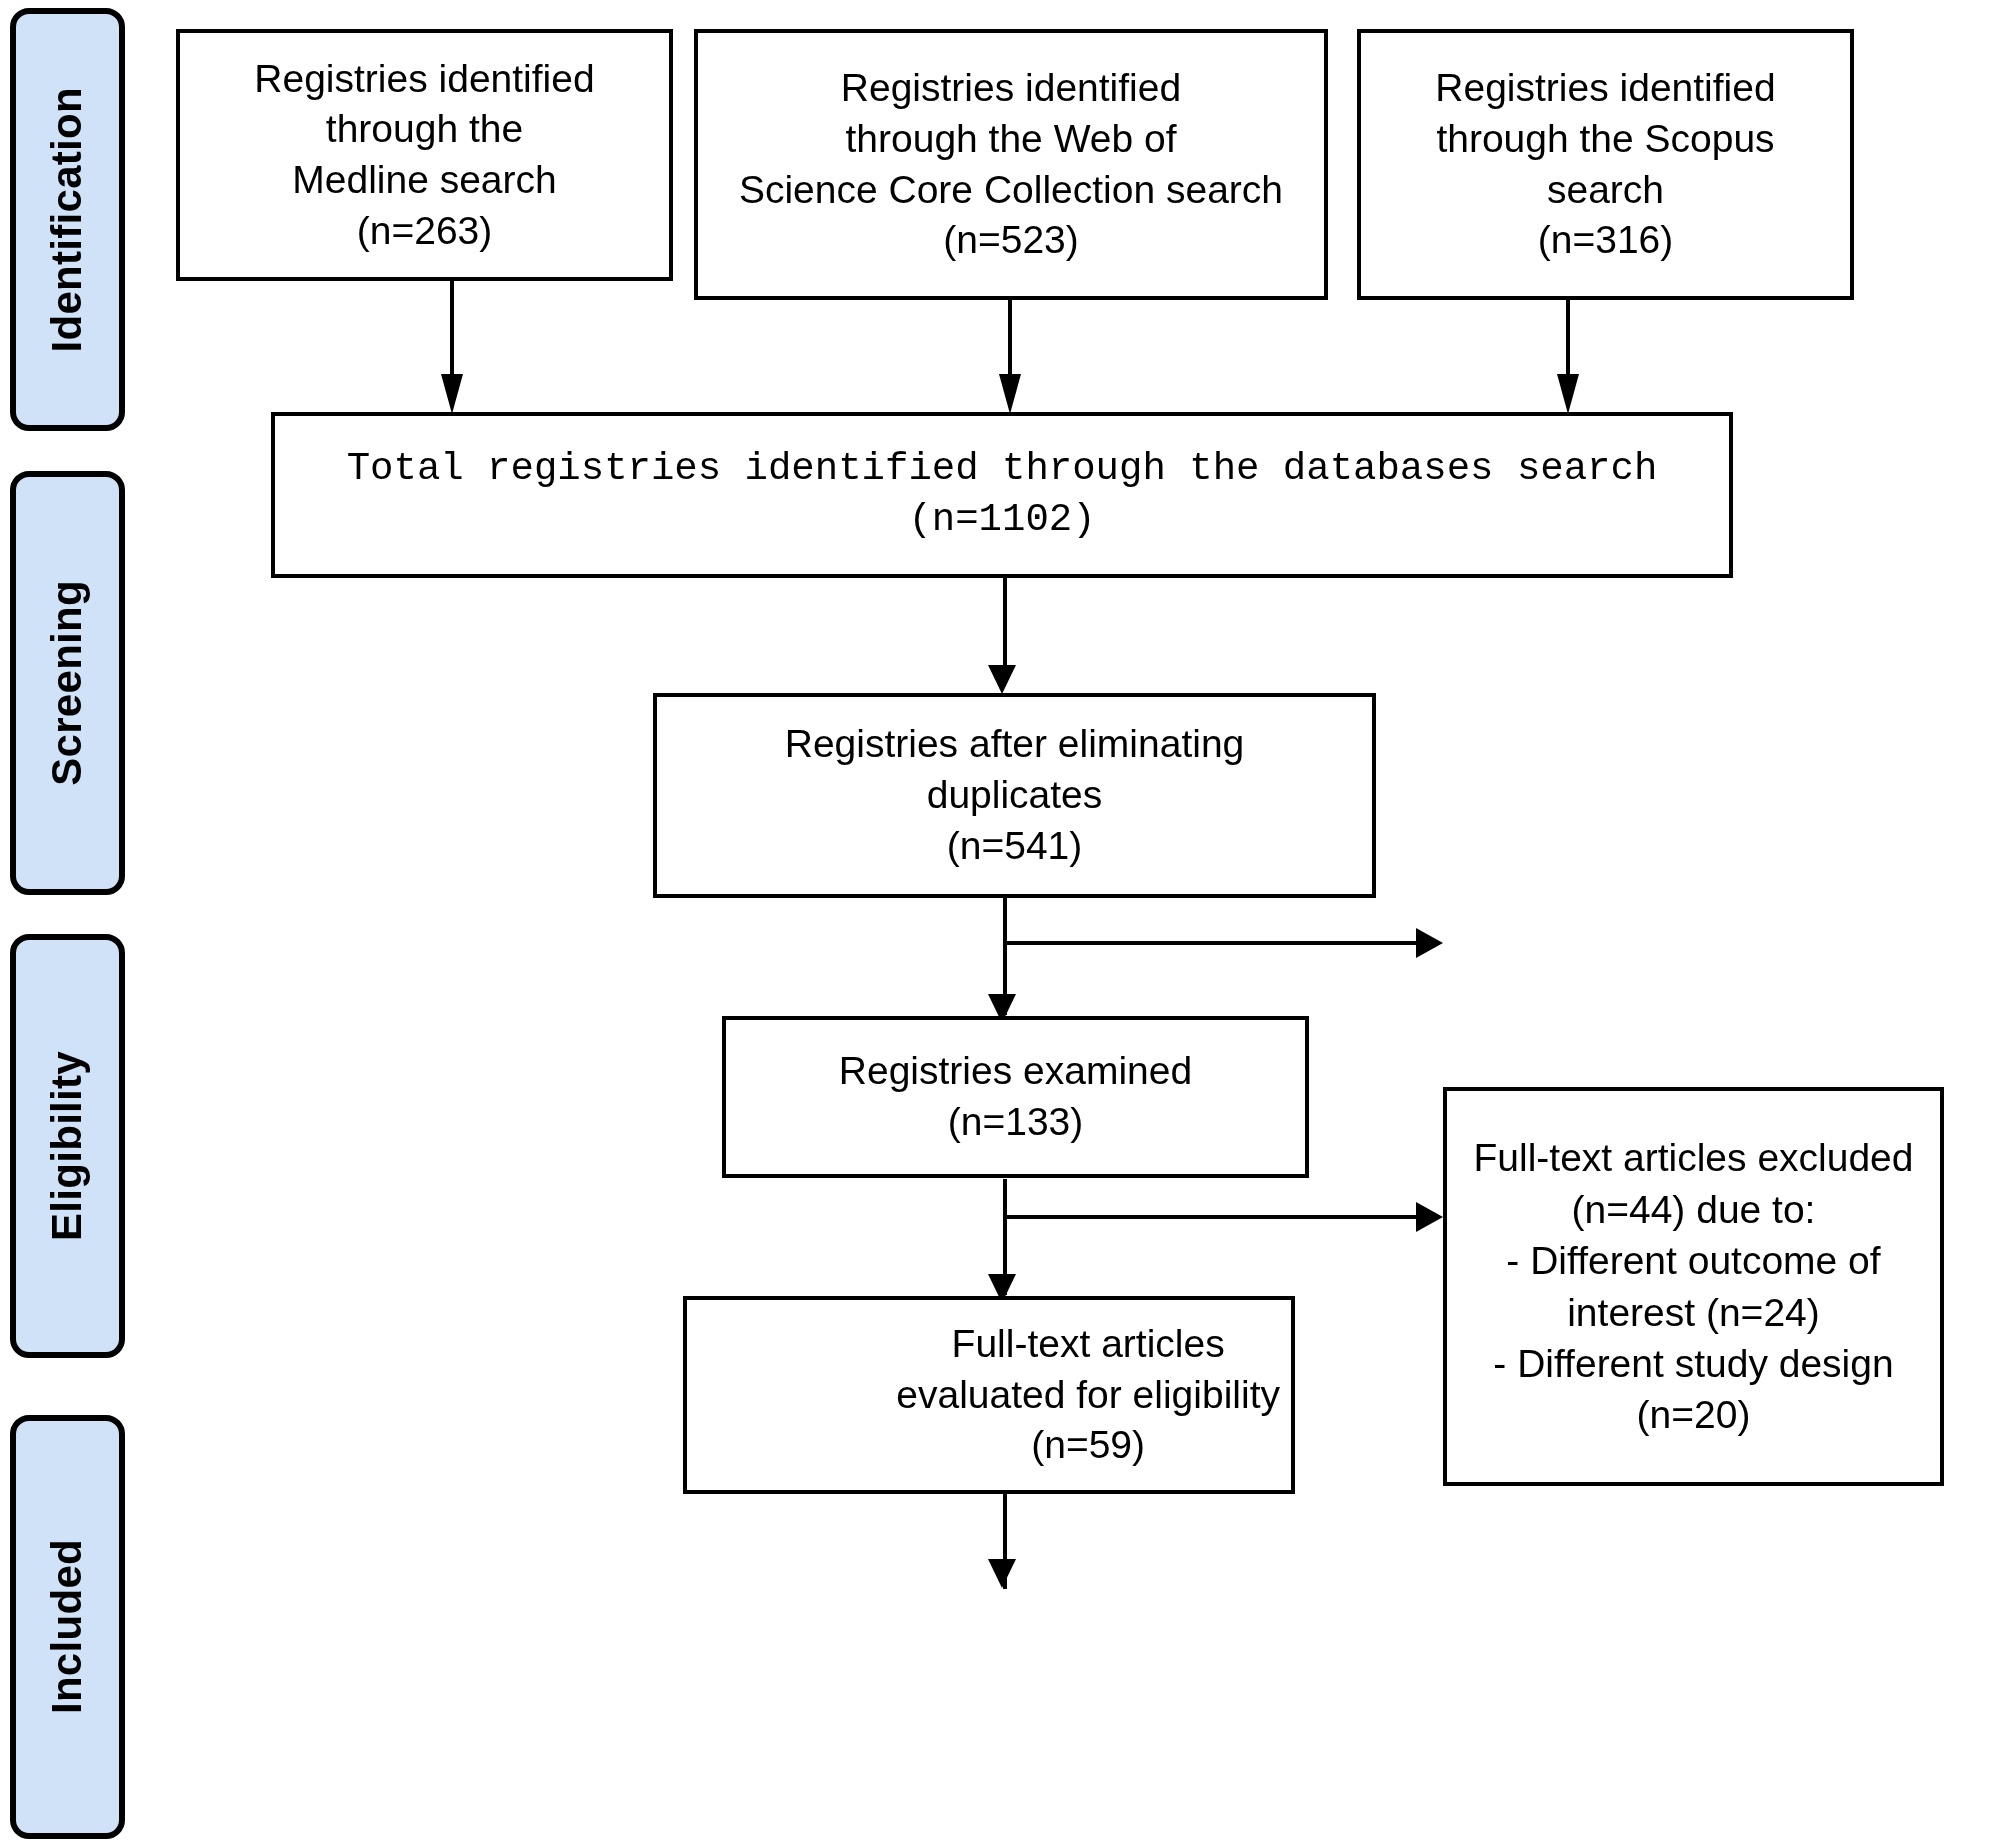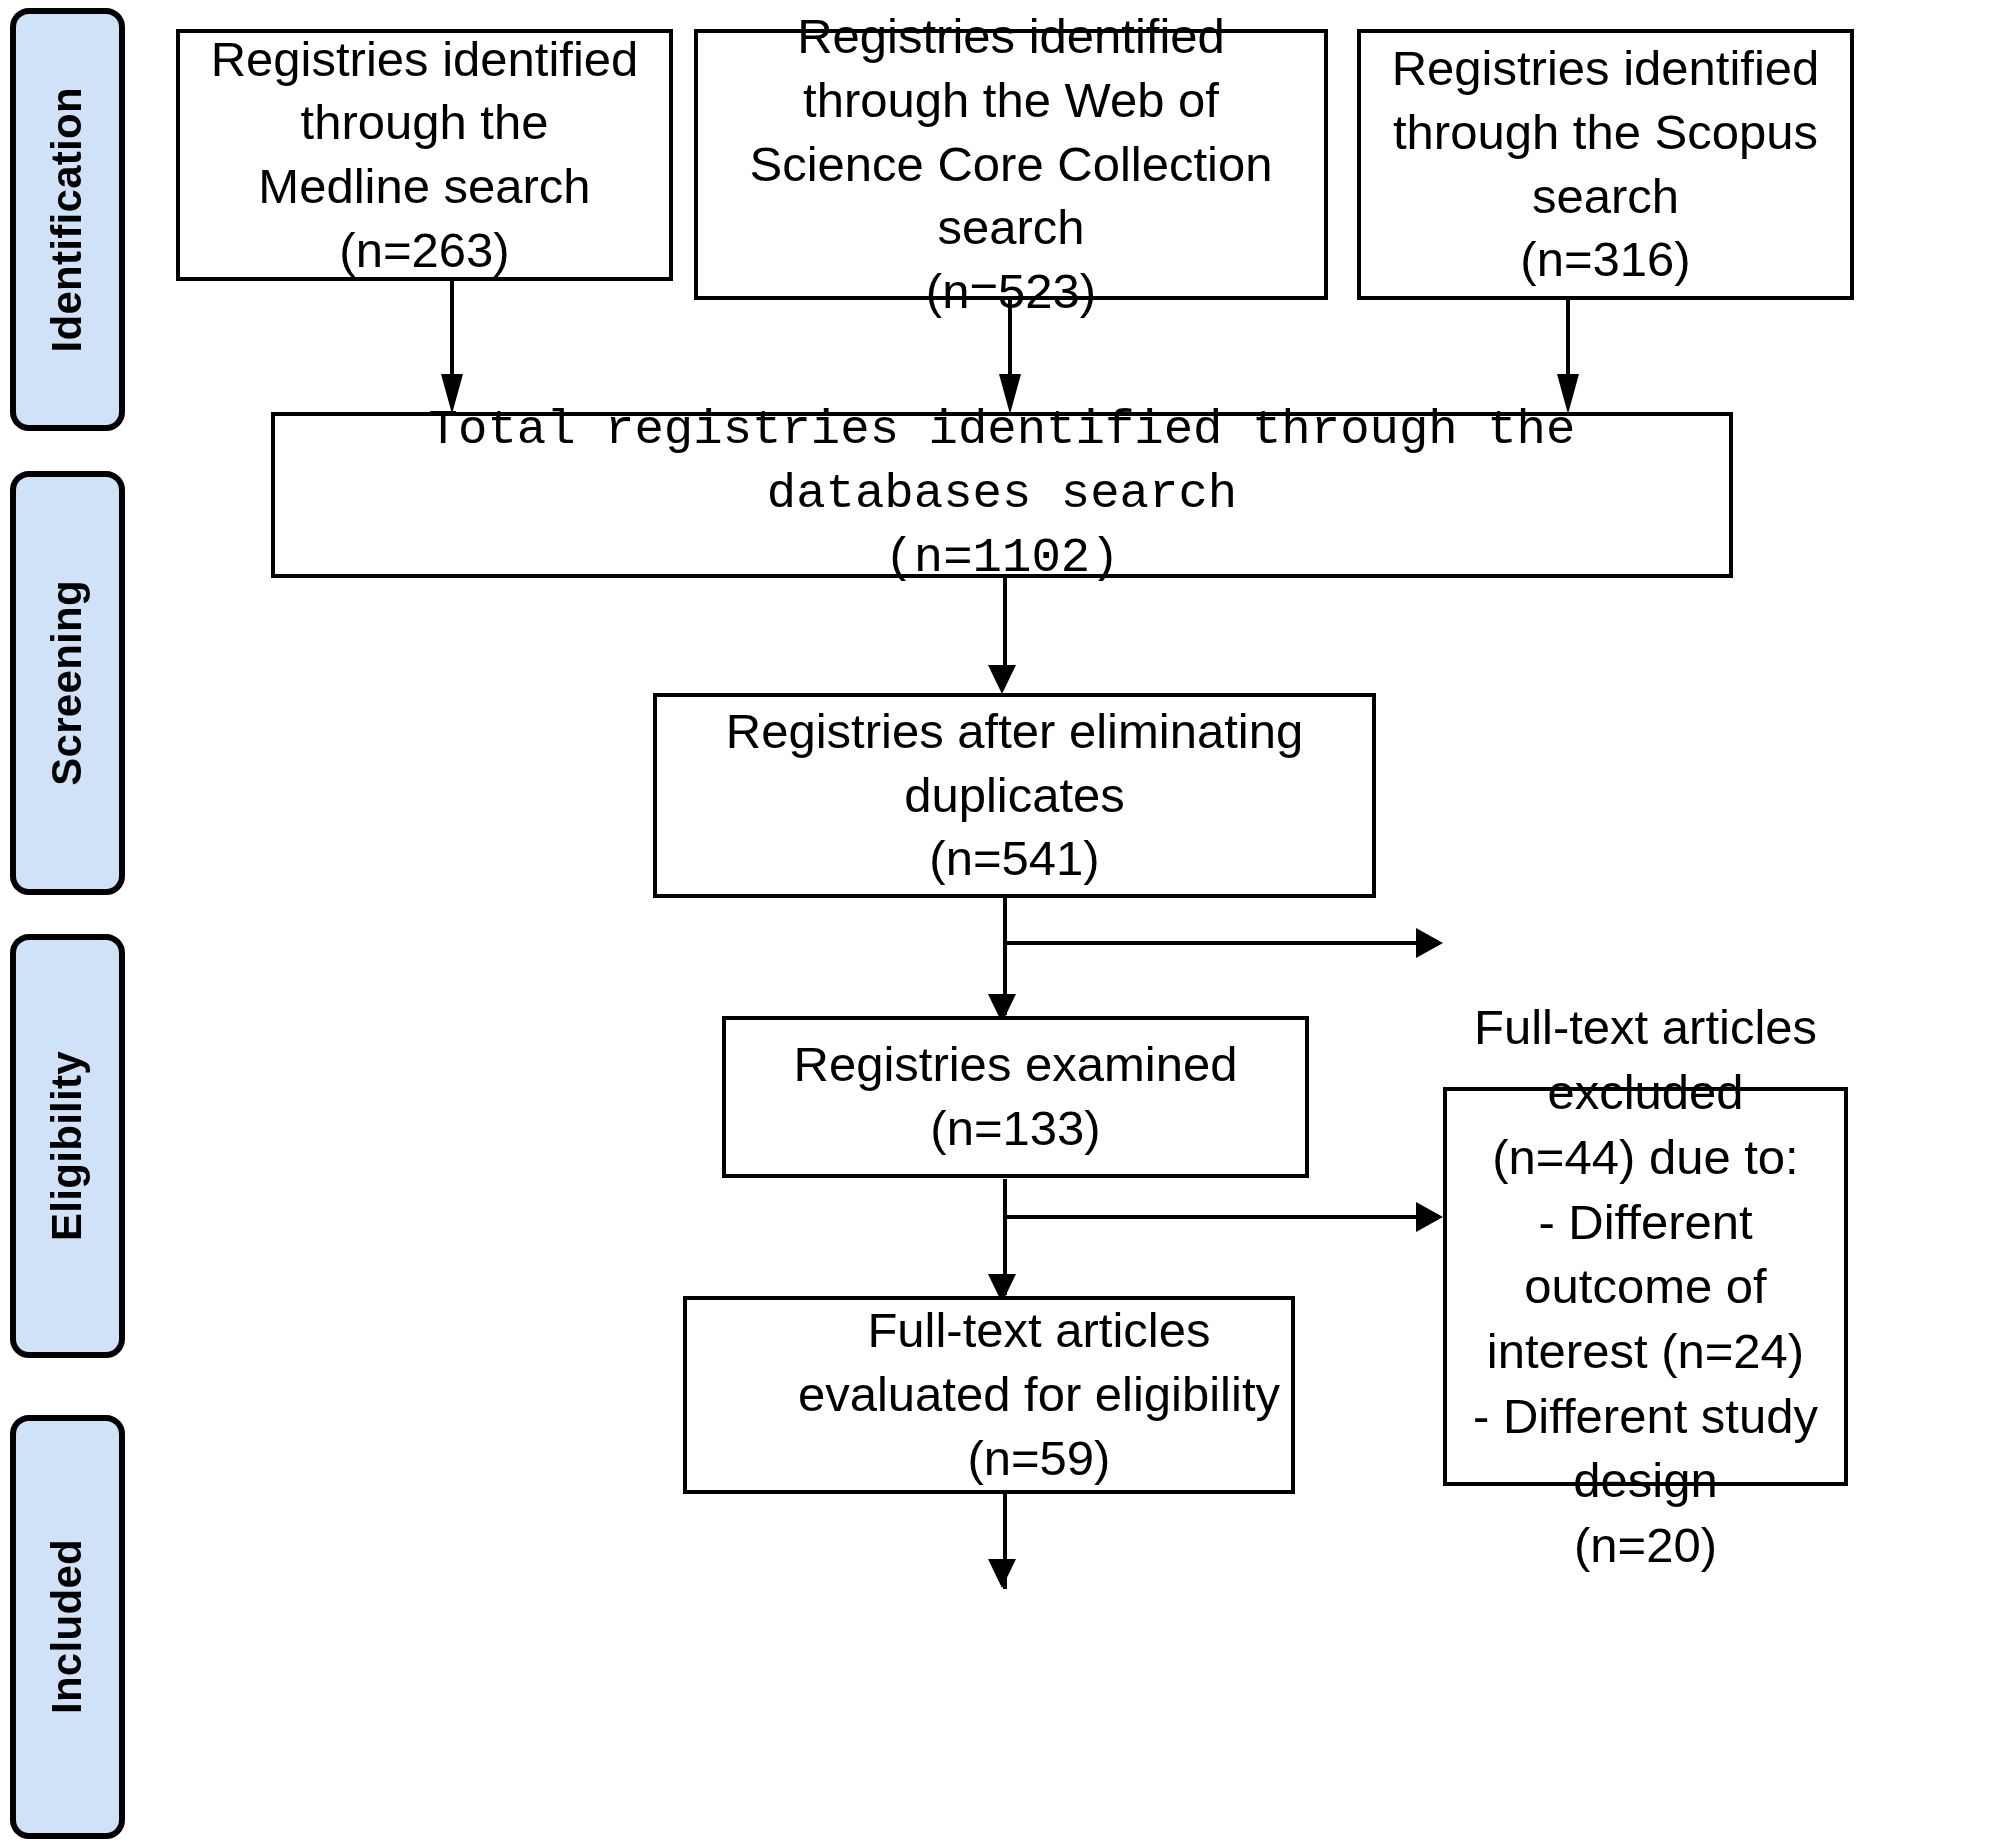--- a/index.html
+++ b/index.html
@@ -45,21 +45,21 @@
     box-sizing: border-box;
     background: #ffffff;
     border: 4.8px solid #000000;
     display: flex;
     align-items: center;
     justify-content: center;
     text-align: center;
     padding: 6.8px 11px;
   }
   .node .node-text {
-    font-size: 49px;
+    font-size: 39px;
     line-height: 1.30;
     color: #000000;
     white-space: pre-line;
   }
   .node.small-pad .node-text { line-height: 1.32; }
 
   
   .vline {
     position: absolute;
     background: #000000;
@@ -166,21 +166,21 @@
   <div class="node" style="left:722px; top:1016px; width:587px; height:162px;">
     <span class="node-text">Registries examined
 (n=133)</span>
   </div>
 
   <div class="vline" style="left:1003px; top:1179px; height:116px;"></div>
   <div class="hline" style="left:1003px; top:1215px; width:416px;"></div>
   <div class="arrow-right" style="left:1416px; top:1202px;"></div>
   <div class="arrow-down" style="left:988px; top:1274px;"></div>
 
-  <div class="node small-pad" style="left:1443px; top:1087px; width:405px; height:399px;">
+  <div class="node small-pad" style="left:1443px; top:1087px; width:501px; height:399px;">
     <span class="node-text">Full-text articles excluded
 (n=44) due to:
 - Different outcome of
 interest (n=24)
 - Different study design
 (n=20)</span>
   </div>
 
   <div class="node" style="left:683px; top:1296px; width:612px; height:198px;justify-content:flex-end;">
     <span class="node-text">Full-text articles

